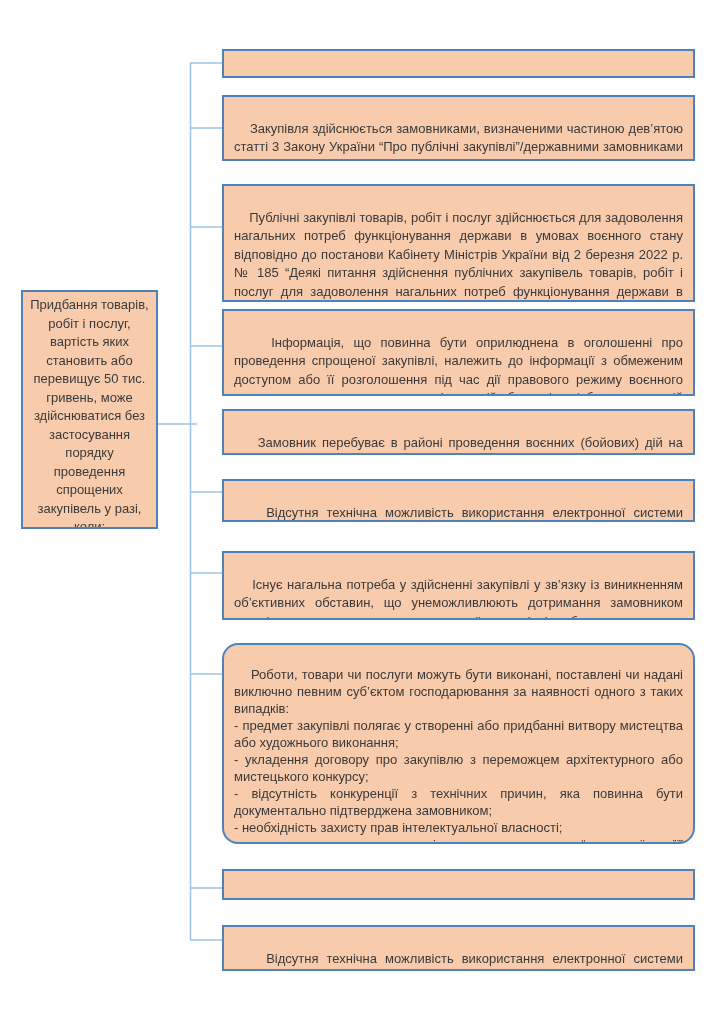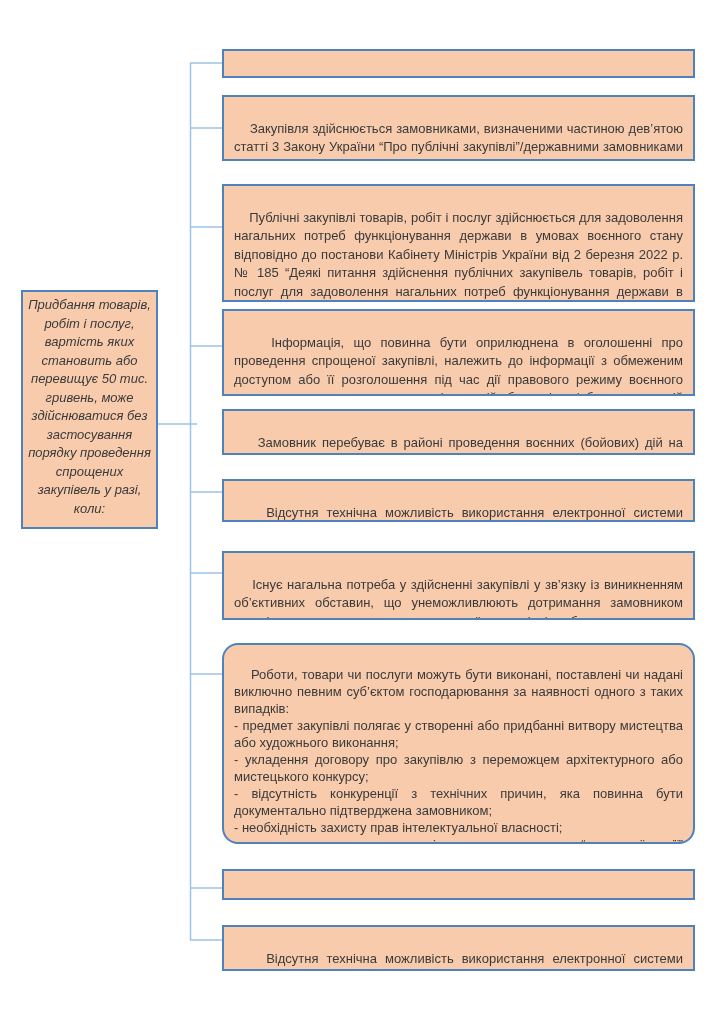--- a/index.html
+++ b/index.html
@@ -20,21 +20,20 @@
     border:2px solid #4F81BD;
     color:#3A3A3A;
     font-size:13px;
     line-height:18.5px;
     overflow:hidden;
   }
   .root{
     left:21px;top:290px;width:137px;height:239px;
     text-align:center;
     padding:4px 5px;
-    font-style:italic;
   }
   .branch{
     left:222px;width:473px;
     text-align:justify;
     padding:4px 10px;
     white-space:pre-wrap;
   }
   .b0{top:49px;height:29px;}
   .b1{top:95px;height:66px;}
   .b2{top:184px;height:118px;}

